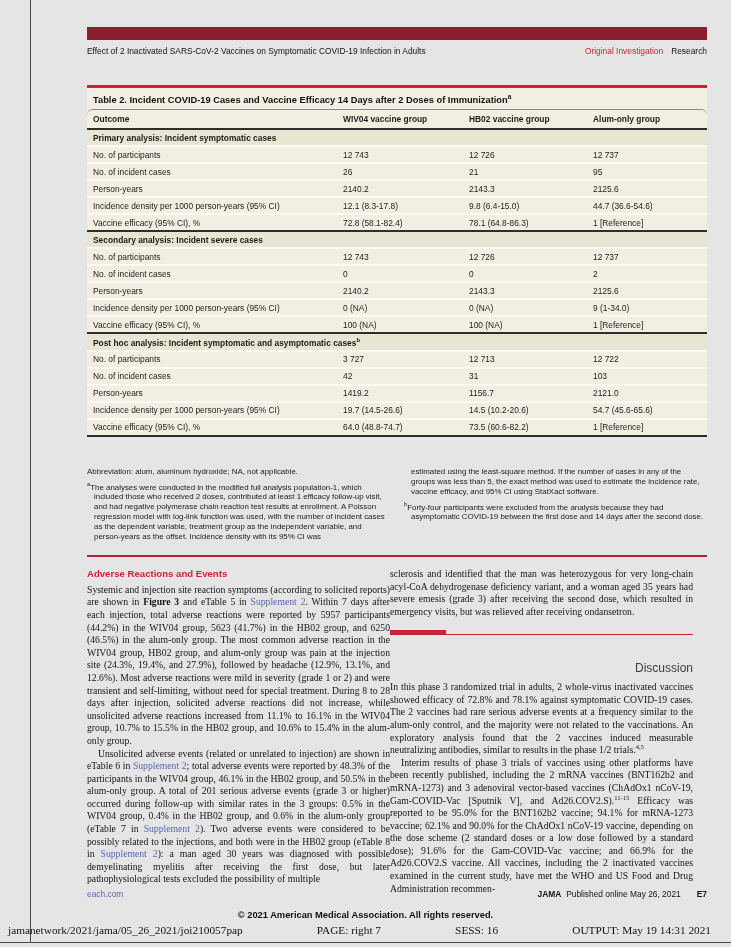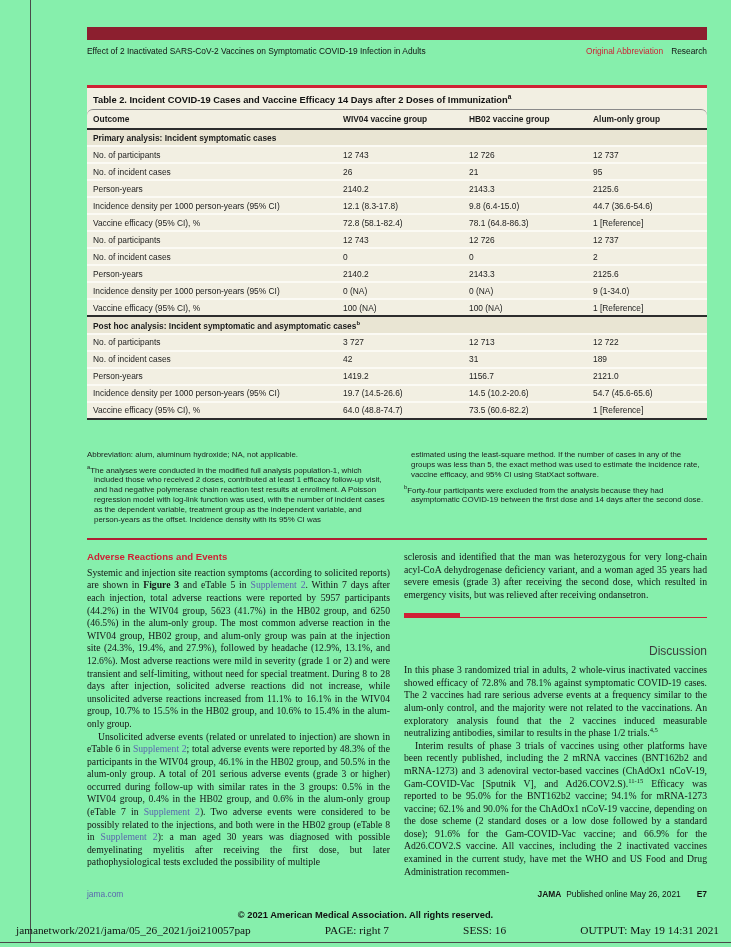--- a/index.html
+++ b/index.html
@@ -1,16 +1,16 @@
 <!DOCTYPE html>
 <html><head>
 <meta charset="utf-8">
 <style>
   html,body { margin:0; padding:0; background:#fff; }
-  .page { position:relative; width:731px; height:947px; background:#86efac; overflow:hidden;
+  .page { position:relative; width:731px; height:947px; background:#e5e5e5; overflow:hidden;
           font-family:"Liberation Sans",sans-serif; color:#1a1a1a; }
   .crop-v { position:absolute; left:30px; top:0; width:1px; height:943px; background:#4a4a4a; }
   .crop-h { position:absolute; left:0; top:942px; width:731px; height:1px; background:#4a4a4a; }
   .content { position:absolute; left:87px; top:0; width:620px; }
 
   .masthead-bar { margin-top:27px; height:13px; background:#8c1f2f; }
   .running-head { display:flex; justify-content:space-between; margin-top:6px;
                   font-size:8.4px; color:#121212; }
   .rh-right .cat { color:#cf2135; margin-right:8px; }
 
@@ -31,21 +31,21 @@
   .footnotes { display:flex; gap:14px; margin-top:7px; font-size:7.9px; line-height:1.26; color:#1b1b1b; }
   .fn-col { width:303px;margin-top:23px; }
   .footnotes p { margin:0 0 4px; }
   .fn { padding-left:7px; text-indent:-7px; }
   .fn-cont { padding-left:7px; }
   .footnotes sup { font-size:5.8px; }
 
   .divider-rule { margin-top:9px; height:2px; background:#b02033; }
 
   
-  .body-cols { display:flex; gap:14px; margin-top:11px;
+  .body-cols { display:flex; margin-top:11px;
                font-family:"Liberation Serif",serif; font-size:9.7px; line-height:12.6px;
                color:#141414; text-align:justify; }
   .col { width:303px; }
   .sub-heading { font-family:"Liberation Sans",sans-serif; font-size:9.6px; font-weight:bold;
                  color:#cf2135; margin:0 0 3px; text-align:left; }
   .body-para { margin:0; }
   .body-para.indent { text-indent:11px; }
   .ref-link { color:#5b67ae; }
   .bold-ref { font-weight:bold; }
   .body-para sup { font-size:6.6px; line-height:0; }
@@ -57,38 +57,38 @@
 
   
   .page-footer { position:absolute; top:889px; left:87px; width:620px; display:flex;
                  justify-content:space-between; font-size:8.4px; color:#121212; }
   .jama-link { color:#5b67ae; }
   .pf-bold { font-weight:bold; }
   .pf-e7 { font-weight:bold; margin-left:16px; }
   .pf-pub { margin-left:5px; }
   .copyright { position:absolute; top:910px; left:0; width:731px; text-align:center;
                font-weight:bold; font-size:9.3px; color:#111; }
-  .proof-line { position:absolute; top:924px; left:16px; width:703px; display:flex;
+  .proof-line { position:absolute; top:924px; left:8px; width:703px; display:flex;
                 justify-content:space-between; font-family:"Liberation Serif",serif;
                 font-size:11.3px; color:#111; }
 </style>
 </head>
 <body>
 
 <div class="page">
   <div class="crop-v"></div>
   <div class="crop-h"></div>
 
   <div class="content">
     <div class="masthead-bar"></div>
 
     <div class="running-head">
       <span>Effect of 2 Inactivated SARS-CoV-2 Vaccines on Symptomatic COVID-19 Infection in Adults</span>
       <span class="rh-right">
-        <span class="cat">Original Abbreviation</span><span>Research</span>
+        <span class="cat">Original Investigation</span><span>Research</span>
       </span>
     </div>
 
     <div class="table-block">
       <div class="table-rule"></div>
       <div class="table-caption"><span>Table 2. Incident COVID-19 Cases and Vaccine Efficacy 14 Days after 2 Doses of Immunization</span><sup>a</sup></div>
       <div class="tbl">
         <div class="tr head-row">
           <div class="td">Outcome</div>
           <div class="td">WIV04 vaccine group</div>
@@ -122,20 +122,23 @@
               <div class="td">12.1 (8.3-17.8)</div>
               <div class="td">9.8 (6.4-15.0)</div>
               <div class="td">44.7 (36.6-54.6)</div>
             </div>
             <div class="tr data-row">
               <div class="td">Vaccine efficacy (95% CI), %</div>
               <div class="td">72.8 (58.1-82.4)</div>
               <div class="td">78.1 (64.8-86.3)</div>
               <div class="td">1 [Reference]</div>
             </div>
+            <div class="tr section-row">
+              <div class="td" style="grid-column: 1 / span 4;">Secondary analysis: Incident severe cases</div>
+            </div>
             <div class="tr data-row">
               <div class="td">No. of participants</div>
               <div class="td">12 743</div>
               <div class="td">12 726</div>
               <div class="td">12 737</div>
             </div>
             <div class="tr data-row">
               <div class="td">No. of incident cases</div>
               <div class="td">0</div>
               <div class="td">0</div>
@@ -165,21 +168,21 @@
             <div class="tr data-row">
               <div class="td">No. of participants</div>
               <div class="td">3 727</div>
               <div class="td">12 713</div>
               <div class="td">12 722</div>
             </div>
             <div class="tr data-row">
               <div class="td">No. of incident cases</div>
               <div class="td">42</div>
               <div class="td">31</div>
-              <div class="td">189</div>
+              <div class="td">103</div>
             </div>
             <div class="tr data-row">
               <div class="td">Person-years</div>
               <div class="td">1419.2</div>
               <div class="td">1156.7</div>
               <div class="td">2121.0</div>
             </div>
             <div class="tr data-row">
               <div class="td">Incidence density per 1000 person-years (95% CI)</div>
               <div class="td">19.7 (14.5-26.6)</div>
@@ -225,21 +228,21 @@
           <div id="right-rest">
               <p class="body-para"><span>In this phase 3 randomized trial in adults, 2 whole-virus inactivated vaccines showed efficacy of 72.8% and 78.1% against symptomatic COVID-19 cases. The 2 vaccines had rare serious adverse events at a frequency similar to the alum-only control, and the majority were not related to the vaccinations. An exploratory analysis found that the 2 vaccines induced measurable neutralizing antibodies, similar to results in the phase 1/2 trials.</span><sup>4,5</sup></p>
               <p class="body-para indent"><span>Interim results of phase 3 trials of vaccines using other platforms have been recently published, including the 2 mRNA vaccines (BNT162b2 and mRNA-1273) and 3 adenoviral vector-based vaccines (ChAdOx1 nCoV-19, Gam-COVID-Vac [Sputnik V], and Ad26.COV2.S).</span><sup>11-15</sup><span> Efficacy was reported to be 95.0% for the BNT162b2 vaccine; 94.1% for mRNA-1273 vaccine; 62.1% and 90.0% for the ChAdOx1 nCoV-19 vaccine, depending on the dose scheme (2 standard doses or a low dose followed by a standard dose); 91.6% for the Gam-COVID-Vac vaccine; and 66.9% for the Ad26.COV2.S vaccine. All vaccines, including the 2 inactivated vaccines examined in the current study, have met the WHO and US Food and Drug Administration recommen-</span></p>
             </div>
         </div>
       </div>
     </div>
   </div>
 
   <div class="page-footer">
-    <span class="jama-link">jama.com</span>
+    <span class="jama-link">each.com</span>
     <span>
       <span class="pf-bold">JAMA</span><span class="pf-pub">Published online May 26, 2021</span><span class="pf-e7">E7</span>
     </span>
   </div>
 
   <div class="copyright">© 2021 American Medical Association. All rights reserved.</div>
 
   <div class="proof-line">
     <span>jamanetwork/2021/jama/05_26_2021/joi210057pap</span>
     <span>PAGE: right 7</span>

